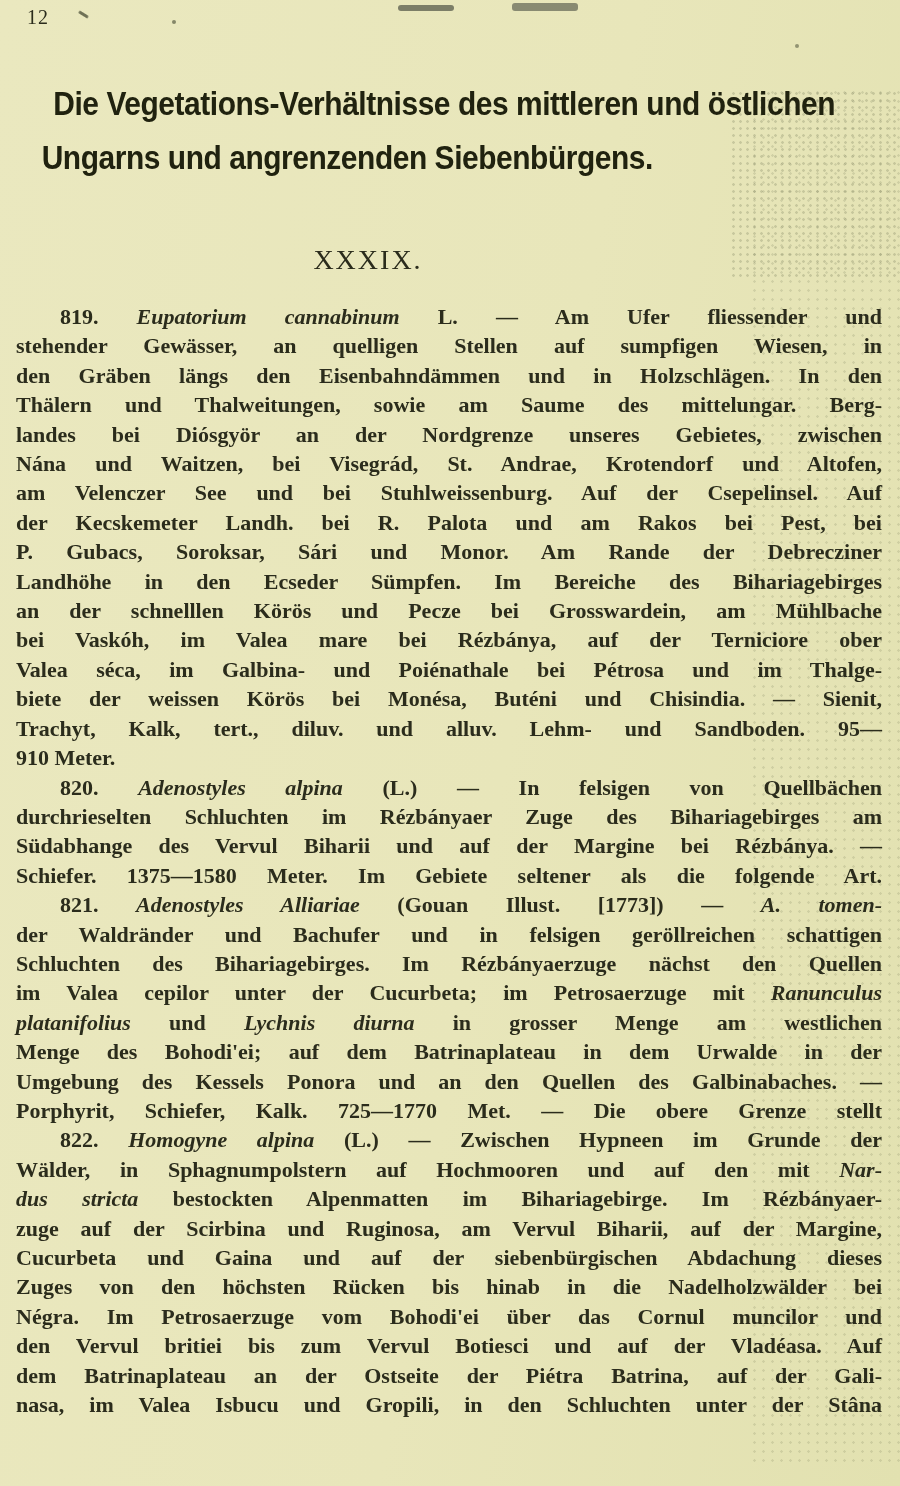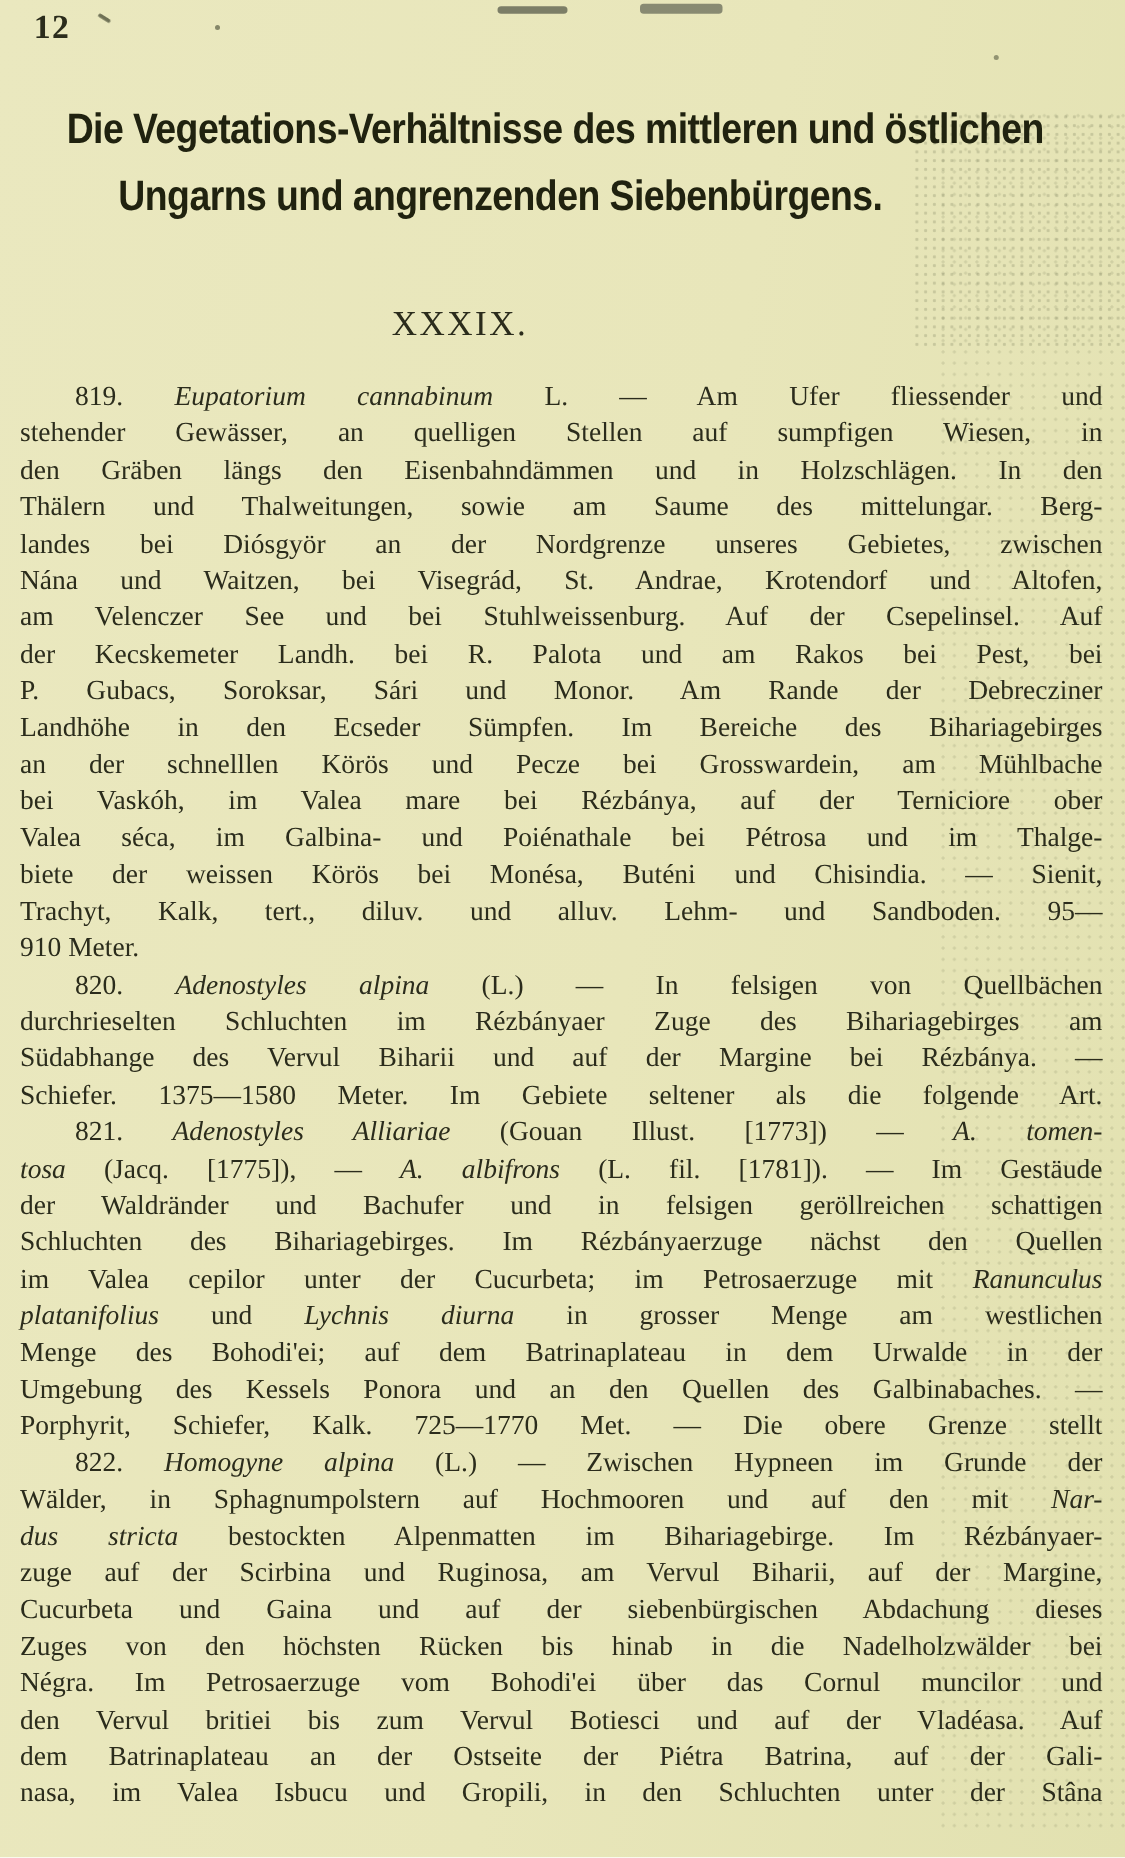--- a/index.html
+++ b/index.html
@@ -11,31 +11,31 @@
     background: linear-gradient(100deg, #eae8bf 0%, #e8e6ba 55%, #e2e1b0 100%);
     color: #2b2c1c;
     font-family: "Liberation Serif", serif;
     overflow: hidden;
   }
 
   .page-number {
     position: absolute;
     top: 6px;
     left: 27px;
-    font-size: 27px;
-    font-weight: bold;
+    font-size: 20px;
+    font-weight: normal;
     letter-spacing: 1px;
   }
 
   .title-block {
     position: absolute;
     top: 76px;
     left: 0;
     width: 800px;
-    text-align: center;
+    text-align: left;
   }
   .title-line {
     display: inline-block;
     font-family: "Liberation Sans", sans-serif;
     font-weight: 700;
     font-size: 34px;
     line-height: 54px;
     color: #20220f;
     letter-spacing: -0.5px;
     white-space: nowrap;
@@ -68,20 +68,21 @@
     top: 302px;
     left: 16px;
     width: 866px;
     font-size: 22px;
     line-height: 29.4px;
   }
   .paragraph { margin: 0; }
   .line {
     text-align: justify;
     text-align-last: justify;
+    font-weight: bold;
   }
   .line.indent { text-indent: 44px; }
   .line.left-last { text-align-last: left; }
   .line i { font-family: "Liberation Serif", serif; }
 
   
   .smudge { position: absolute; background: rgba(104,107,88,0.85); border-radius: 3px; filter: blur(0.6px); }
   .smudge-1 { left: 398px; top: 5px;  width: 56px; height: 6px; }
   .smudge-2 { left: 512px; top: 3px;  width: 66px; height: 8px; background: rgba(96,99,82,0.7); }
   .tick-1   { left: 78px;  top: 13px; width: 11px; height: 3px; transform: rotate(32deg); background: rgba(80,84,60,0.8); }
@@ -150,21 +151,20 @@
         <div class="line left-last">910 Meter.</div>
       </div>
       <div class="paragraph">
         <div class="line indent">820. <i>Adenostyles alpina</i> (L.) — In felsigen von Quellbächen</div>
         <div class="line">durchrieselten Schluchten im Rézbányaer Zuge des Bihariagebirges am</div>
         <div class="line">Südabhange des Vervul Biharii und auf der Margine bei Rézbánya. —</div>
         <div class="line">Schiefer. 1375—1580 Meter. Im Gebiete seltener als die folgende Art.</div>
       </div>
       <div class="paragraph">
         <div class="line indent">821. <i>Adenostyles Alliariae</i> (Gouan Illust. [1773]) — <i>A. tomen-</i></div>
-        <div class="line"><i>tosa</i> (Jacq. [1775]), — <i>A. albifrons</i> (L. fil. [1781]). — Im Gestäude</div>
         <div class="line">der Waldränder und Bachufer und in felsigen geröllreichen schattigen</div>
         <div class="line">Schluchten des Bihariagebirges. Im Rézbányaerzuge nächst den Quellen</div>
         <div class="line">im Valea cepilor unter der Cucurbeta; im Petrosaerzuge mit <i>Ranunculus</i></div>
         <div class="line"><i>platanifolius</i> und <i>Lychnis diurna</i> in grosser Menge am westlichen</div>
         <div class="line">Menge des Bohodi'ei; auf dem Batrinaplateau in dem Urwalde in der</div>
         <div class="line">Umgebung des Kessels Ponora und an den Quellen des Galbinabaches. —</div>
         <div class="line">Porphyrit, Schiefer, Kalk. 725—1770 Met. — Die obere Grenze stellt</div>
       </div>
       <div class="paragraph">
         <div class="line indent">822. <i>Homogyne alpina</i> (L.) — Zwischen Hypneen im Grunde der</div>

